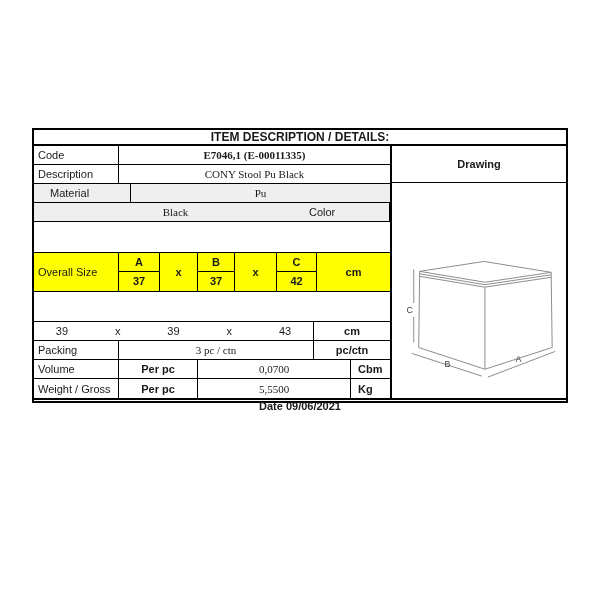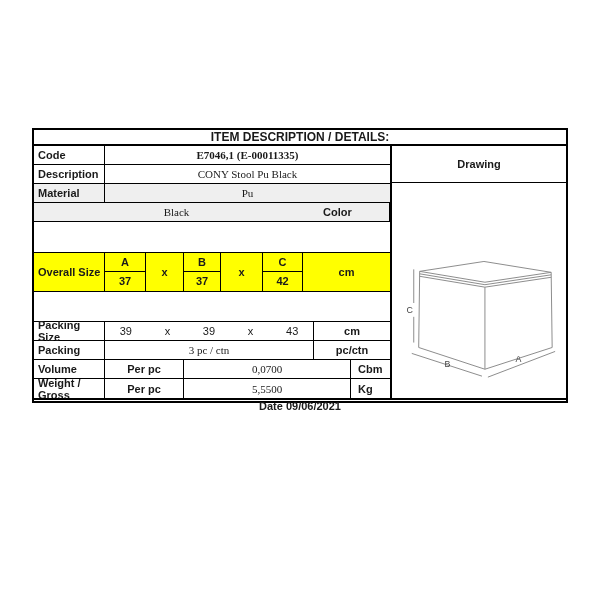--- a/index.html
+++ b/index.html
@@ -34,31 +34,31 @@
   .body { flex: 1; display: flex; }
   .left {
     width: 360px;
     border-right: 2px solid var(--border);
     display: flex; flex-direction: column;
   }
   .right { flex: 1; display: flex; flex-direction: column; gap: 23px; }
 
   .row { display: flex; border-bottom: 1px solid var(--border); font-size: 11px; }
   .row-info { height: 19px; }
-  .row-gray { background: var(--row_gray); }
+  .row-gray { background: var(--row_gray); padding-left: 12px; }
   .row-gap { flex: 1; min-height: 14px; border-bottom: 1px solid var(--border); }
   .row-last { border-bottom: none; }
 
   .cell { display: flex; align-items: center; justify-content: center; }
   .cell-label {
-    width: 71px;
+    width: 85px;
     border-right: 1px solid var(--border);
     justify-content: flex-start;
     padding-left: 4px;
-    font-weight: bold;
+    font-weight: normal;
   }
   .cell-value { flex: 1; font-family: Liberation Serif, serif; }
   .bold { font-weight: bold; }
 
   
   .row-overall { height: 39px; background: var(--highlight); font-weight: bold; }
   .os-col { display: flex; flex-direction: column; border-right: 1px solid var(--border); }
   .os-col .top { height: 19px; border-bottom: 1px solid var(--border); display:flex; align-items:center; justify-content:center; }
   .os-col .bot { flex: 1; display:flex; align-items:center; justify-content:center; }
   .os-sep { display:flex; align-items:center; justify-content:center; border-right: 1px solid var(--border); }
@@ -145,21 +145,20 @@
         <div class="os-col w-c">
           <div class="top">C</div>
           <div class="bot">42</div>
         </div>
         <div class="os-unit">cm</div>
       </div>
 
       <div class="row-gap"></div>
 
       <div class="row row-info">
-        <div class="cell cell-label">Packing Size</div>
         <div class="ps-values">
           <span>39</span>
           <span>x</span>
           <span>39</span>
           <span>x</span>
           <span>43</span>
         </div>
         <div class="cell-unit-wide">cm</div>
       </div>
 

